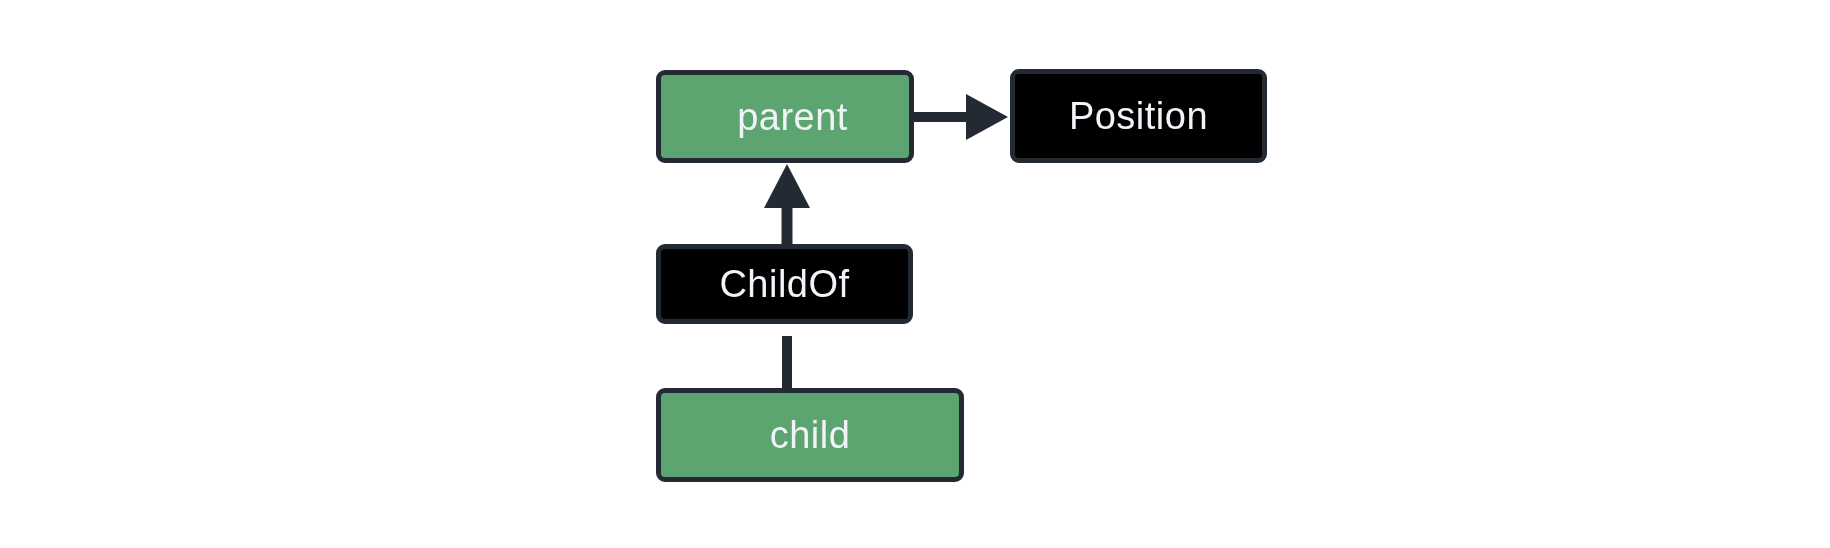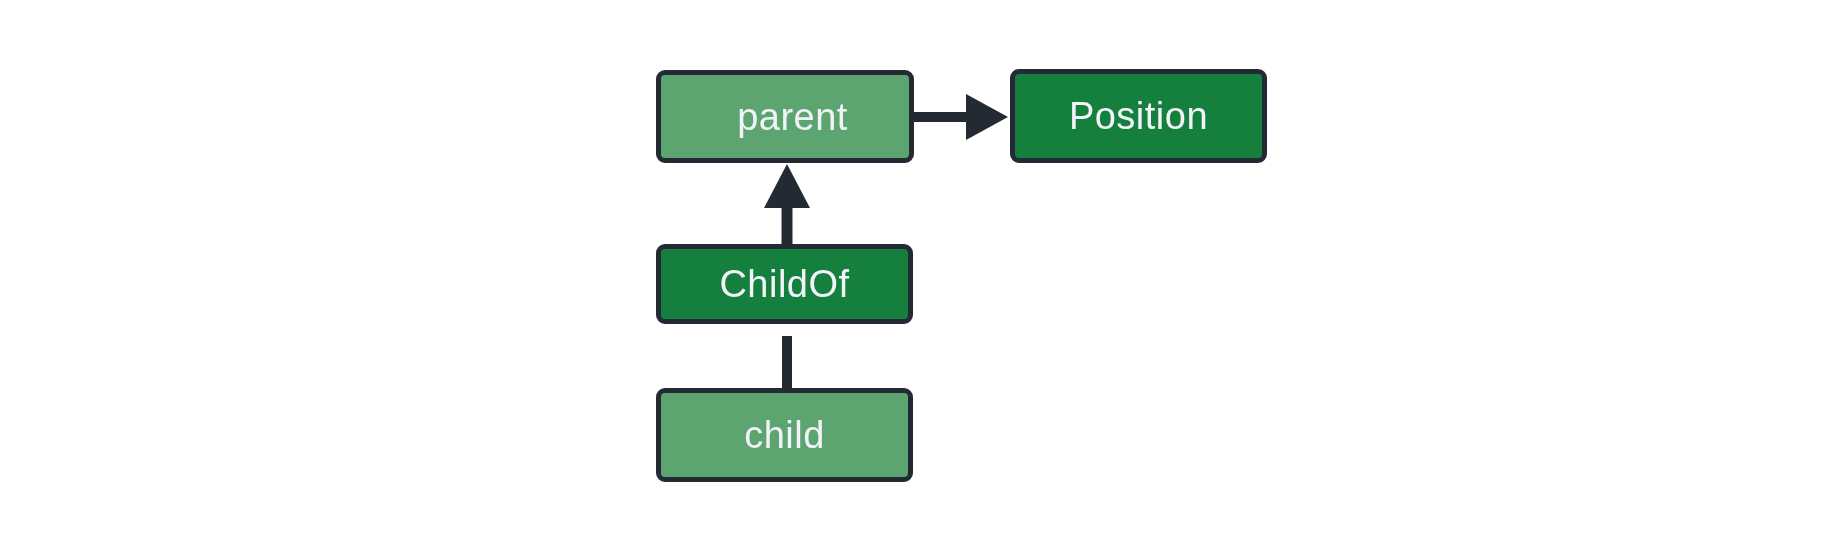--- a/index.html
+++ b/index.html
@@ -22,26 +22,26 @@
     border-radius: 9px;
     display: flex;
     align-items: center;
     justify-content: center;
     color: #f1f3f8;
     font-size: 38px;
     line-height: 1;
     letter-spacing: 0.5px;
   }
   .node-green { background: #5ca571; }
-  .node-blue  { background: #15803d; }
+  .node-blue  { background: #000000; }
 
   .node-parent   { left: 656px; top: 70px;  width: 258px; height: 93px; padding-left: 15px; }
   .node-position { left: 1010px; top: 69px; width: 257px; height: 94px; }
   .node-childof  { left: 656px; top: 244px; width: 257px; height: 80px; }
-  .node-child    { left: 656px; top: 388px; width: 257px; height: 94px; }
+  .node-child    { left: 656px; top: 388px; width: 308px; height: 94px; }
 
   .edges {
     position: absolute;
     left: 0;
     top: 0;
     width: 1830px;
     height: 548px;
     pointer-events: none;
   }
 </style>

